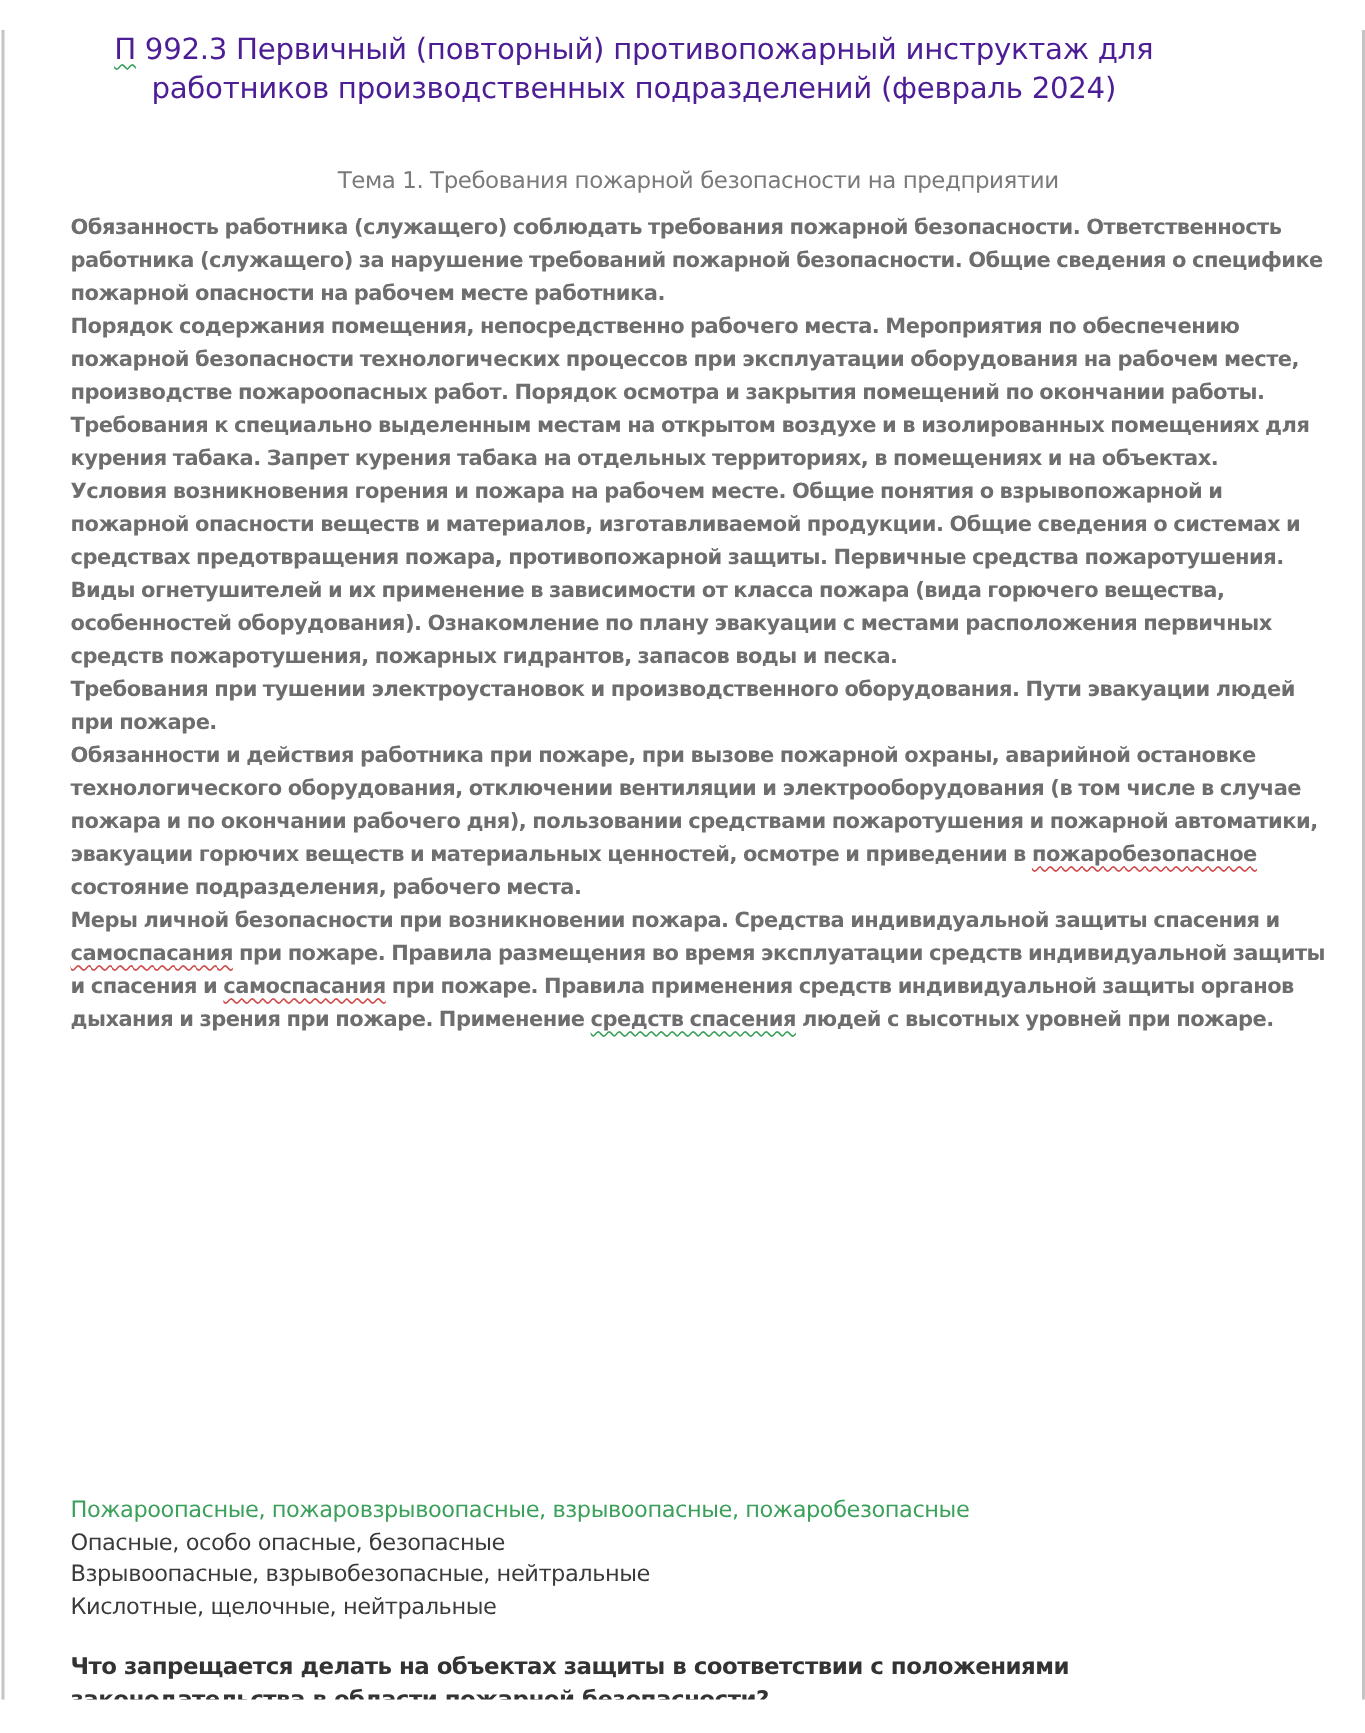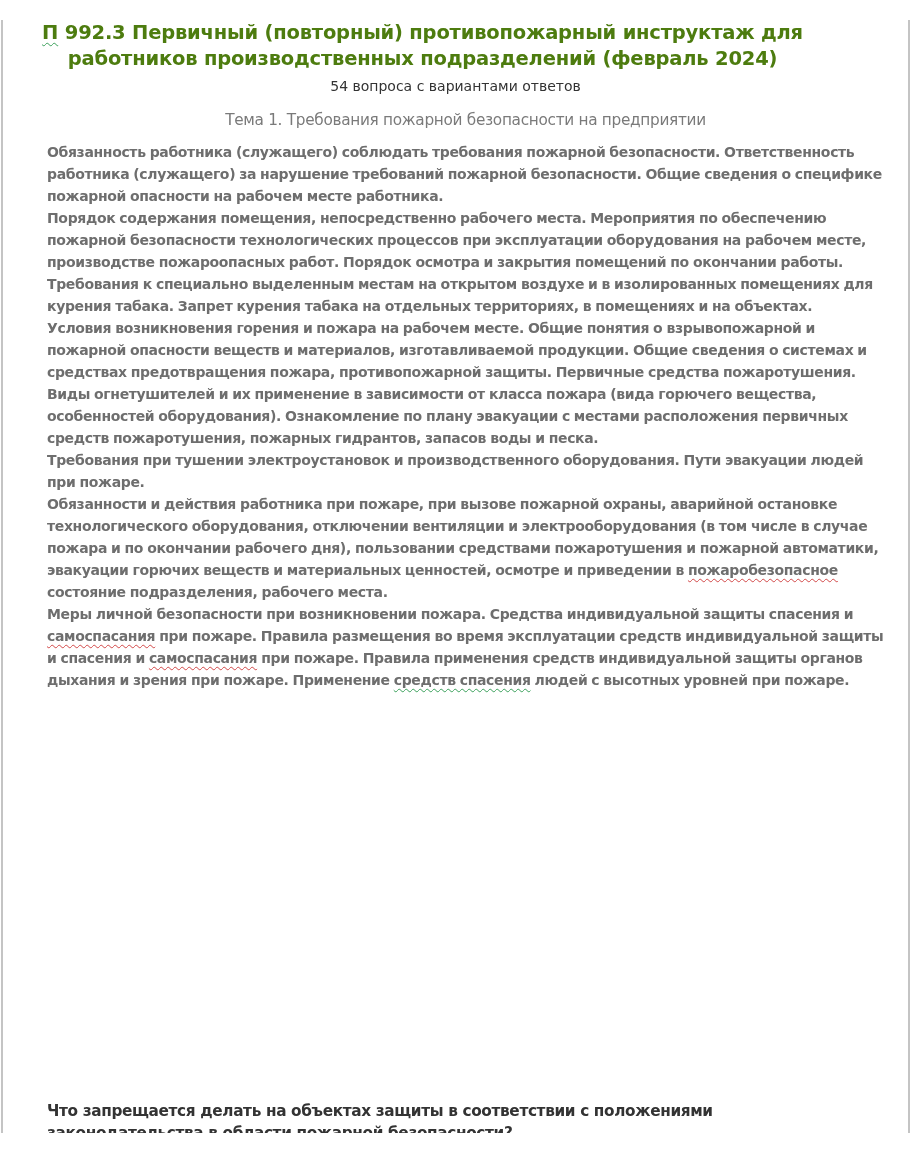--- a/index.html
+++ b/index.html
@@ -24,22 +24,22 @@
     border-right: 2px solid #c4c4c4;
     background: #ffffff;
     overflow: hidden;
   }
   .doc-title {
     position: absolute;
     left: 0;
     width: 839px;
     top: 0px;
     text-align: center;
-    font-weight: bold;
-    color: #4d7c0f;
+    font-weight: normal;
+    color: #4c1d95;
     font-size: 19.5px;
     line-height: 26px;
     letter-spacing: -0.2px;
   }
   .doc-title .code {
     text-decoration: underline wavy #3aa05a;
     text-decoration-thickness: 1px;
     text-underline-offset: 3px;
   }
   .subtitle {
@@ -121,32 +121,37 @@
 </head>
 <body>
 
 <div class="page">
 
   <div class="doc-title">
     <span class="code">П</span><span> 992.3 Первичный (повторный) противопожарный инструктаж для</span><br>
     <span>работников производственных подразделений (февраль 2024)</span>
   </div>
 
-  <div class="subtitle">54 вопроса с вариантами ответов</div>
 
   <div class="topic">
     <span class="topic-title">Тема 1. Требования пожарной безопасности на предприятии</span>
   </div>
 
   <div class="topic-body">
     <p>Обязанность работника (служащего) соблюдать требования пожарной безопасности. Ответственность  работника (служащего) за нарушение требований пожарной безопасности.  Общие сведения о специфике пожарной опасности  на рабочем месте работника.</p>
     <p>Порядок содержания помещения, непосредственно рабочего места. Мероприятия по обеспечению пожарной безопасности технологических процессов при эксплуатации оборудования на рабочем месте, производстве пожароопасных работ. Порядок осмотра и закрытия помещений по окончании работы. Требования к специально выделенным местам на открытом воздухе и в изолированных помещениях для курения табака. Запрет курения табака на отдельных территориях, в помещениях и на объектах.</p>
     <p>Условия возникновения горения и пожара на рабочем месте. Общие понятия о взрывопожарной и пожарной опасности веществ и материалов, изготавливаемой продукции. Общие сведения о системах и средствах предотвращения пожара, противопожарной защиты. Первичные средства пожаротушения. Виды огнетушителей и их применение в зависимости от класса пожара (вида горючего вещества, особенностей оборудования). Ознакомление по плану эвакуации с местами расположения первичных средств пожаротушения, пожарных гидрантов, запасов воды и песка.</p>
     <p>Требования при тушении электроустановок и производственного оборудования. Пути эвакуации людей при пожаре.</p>
     <p><span>Обязанности и действия работника при пожаре, при вызове пожарной охраны, аварийной остановке  технологического  оборудования, отключении вентиляции и электрооборудования (в том числе в случае пожара и по окончании рабочего дня), пользовании средствами пожаротушения и пожарной автоматики, эвакуации горючих веществ и материальных ценностей, осмотре и приведении в </span><span class="spell-red">пожаробезопасное</span><span> состояние  подразделения, рабочего места.</span></p>
     <p><span>Меры личной безопасности при возникновении пожара. Средства индивидуальной защиты спасения и </span><span class="spell-red">самоспасания</span><span> при пожаре. Правила размещения во время эксплуатации средств индивидуальной защиты и спасения и </span><span class="spell-red">самоспасания</span><span> при пожаре. Правила применения средств индивидуальной защиты органов дыхания и зрения при пожаре. Применение </span><span class="spell-green">средств спасения</span><span> людей с высотных уровней при пожаре.</span></p>
   </div>
 
 
+  <div class="options">
+    <span class="option correct" style="color: rgb(58, 160, 90);">Пожароопасные, пожаровзрывоопасные, взрывоопасные,  пожаробезопасные</span>
+    <span class="option">Опасные, особо опасные, безопасные</span>
+    <span class="option">Взрывоопасные, взрывобезопасные, нейтральные</span>
+    <span class="option">Кислотные, щелочные, нейтральные</span>
+  </div>
 
   <div class="question q2">Что запрещается делать на объектах защиты в соответствии с положениями законодательства в области пожарной безопасности?</div>
 
 </div>
 
 </body></html>

